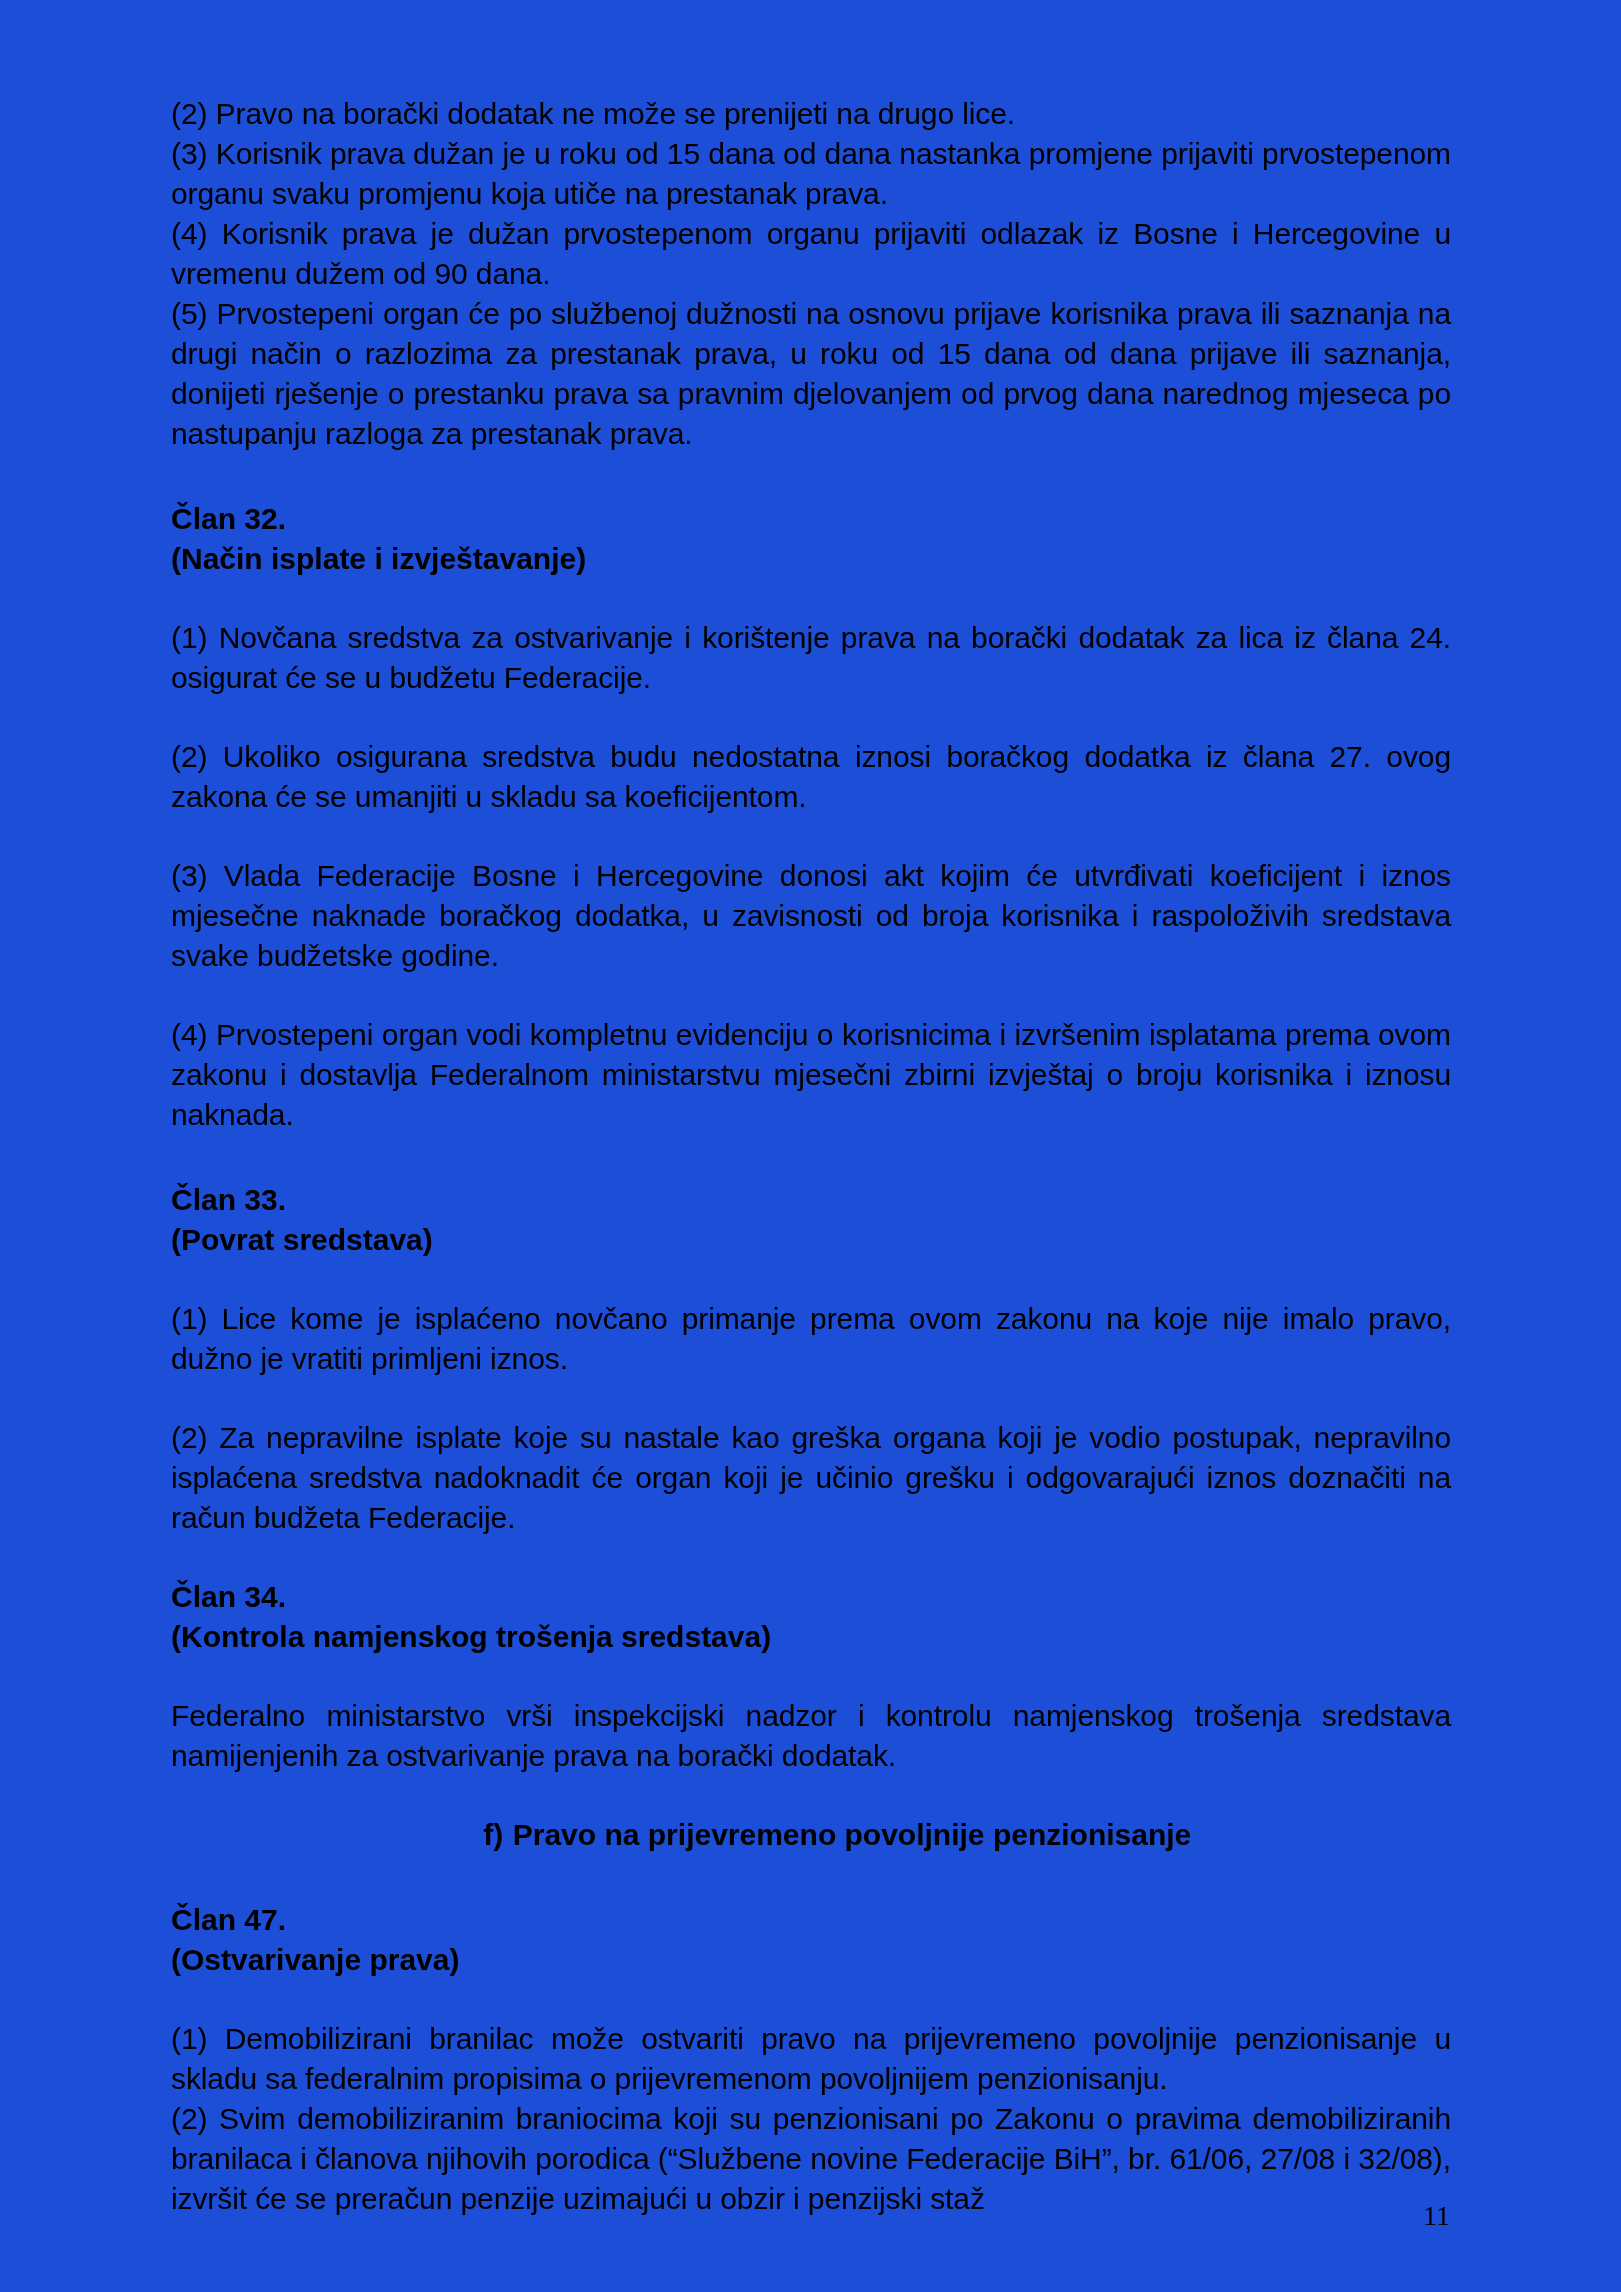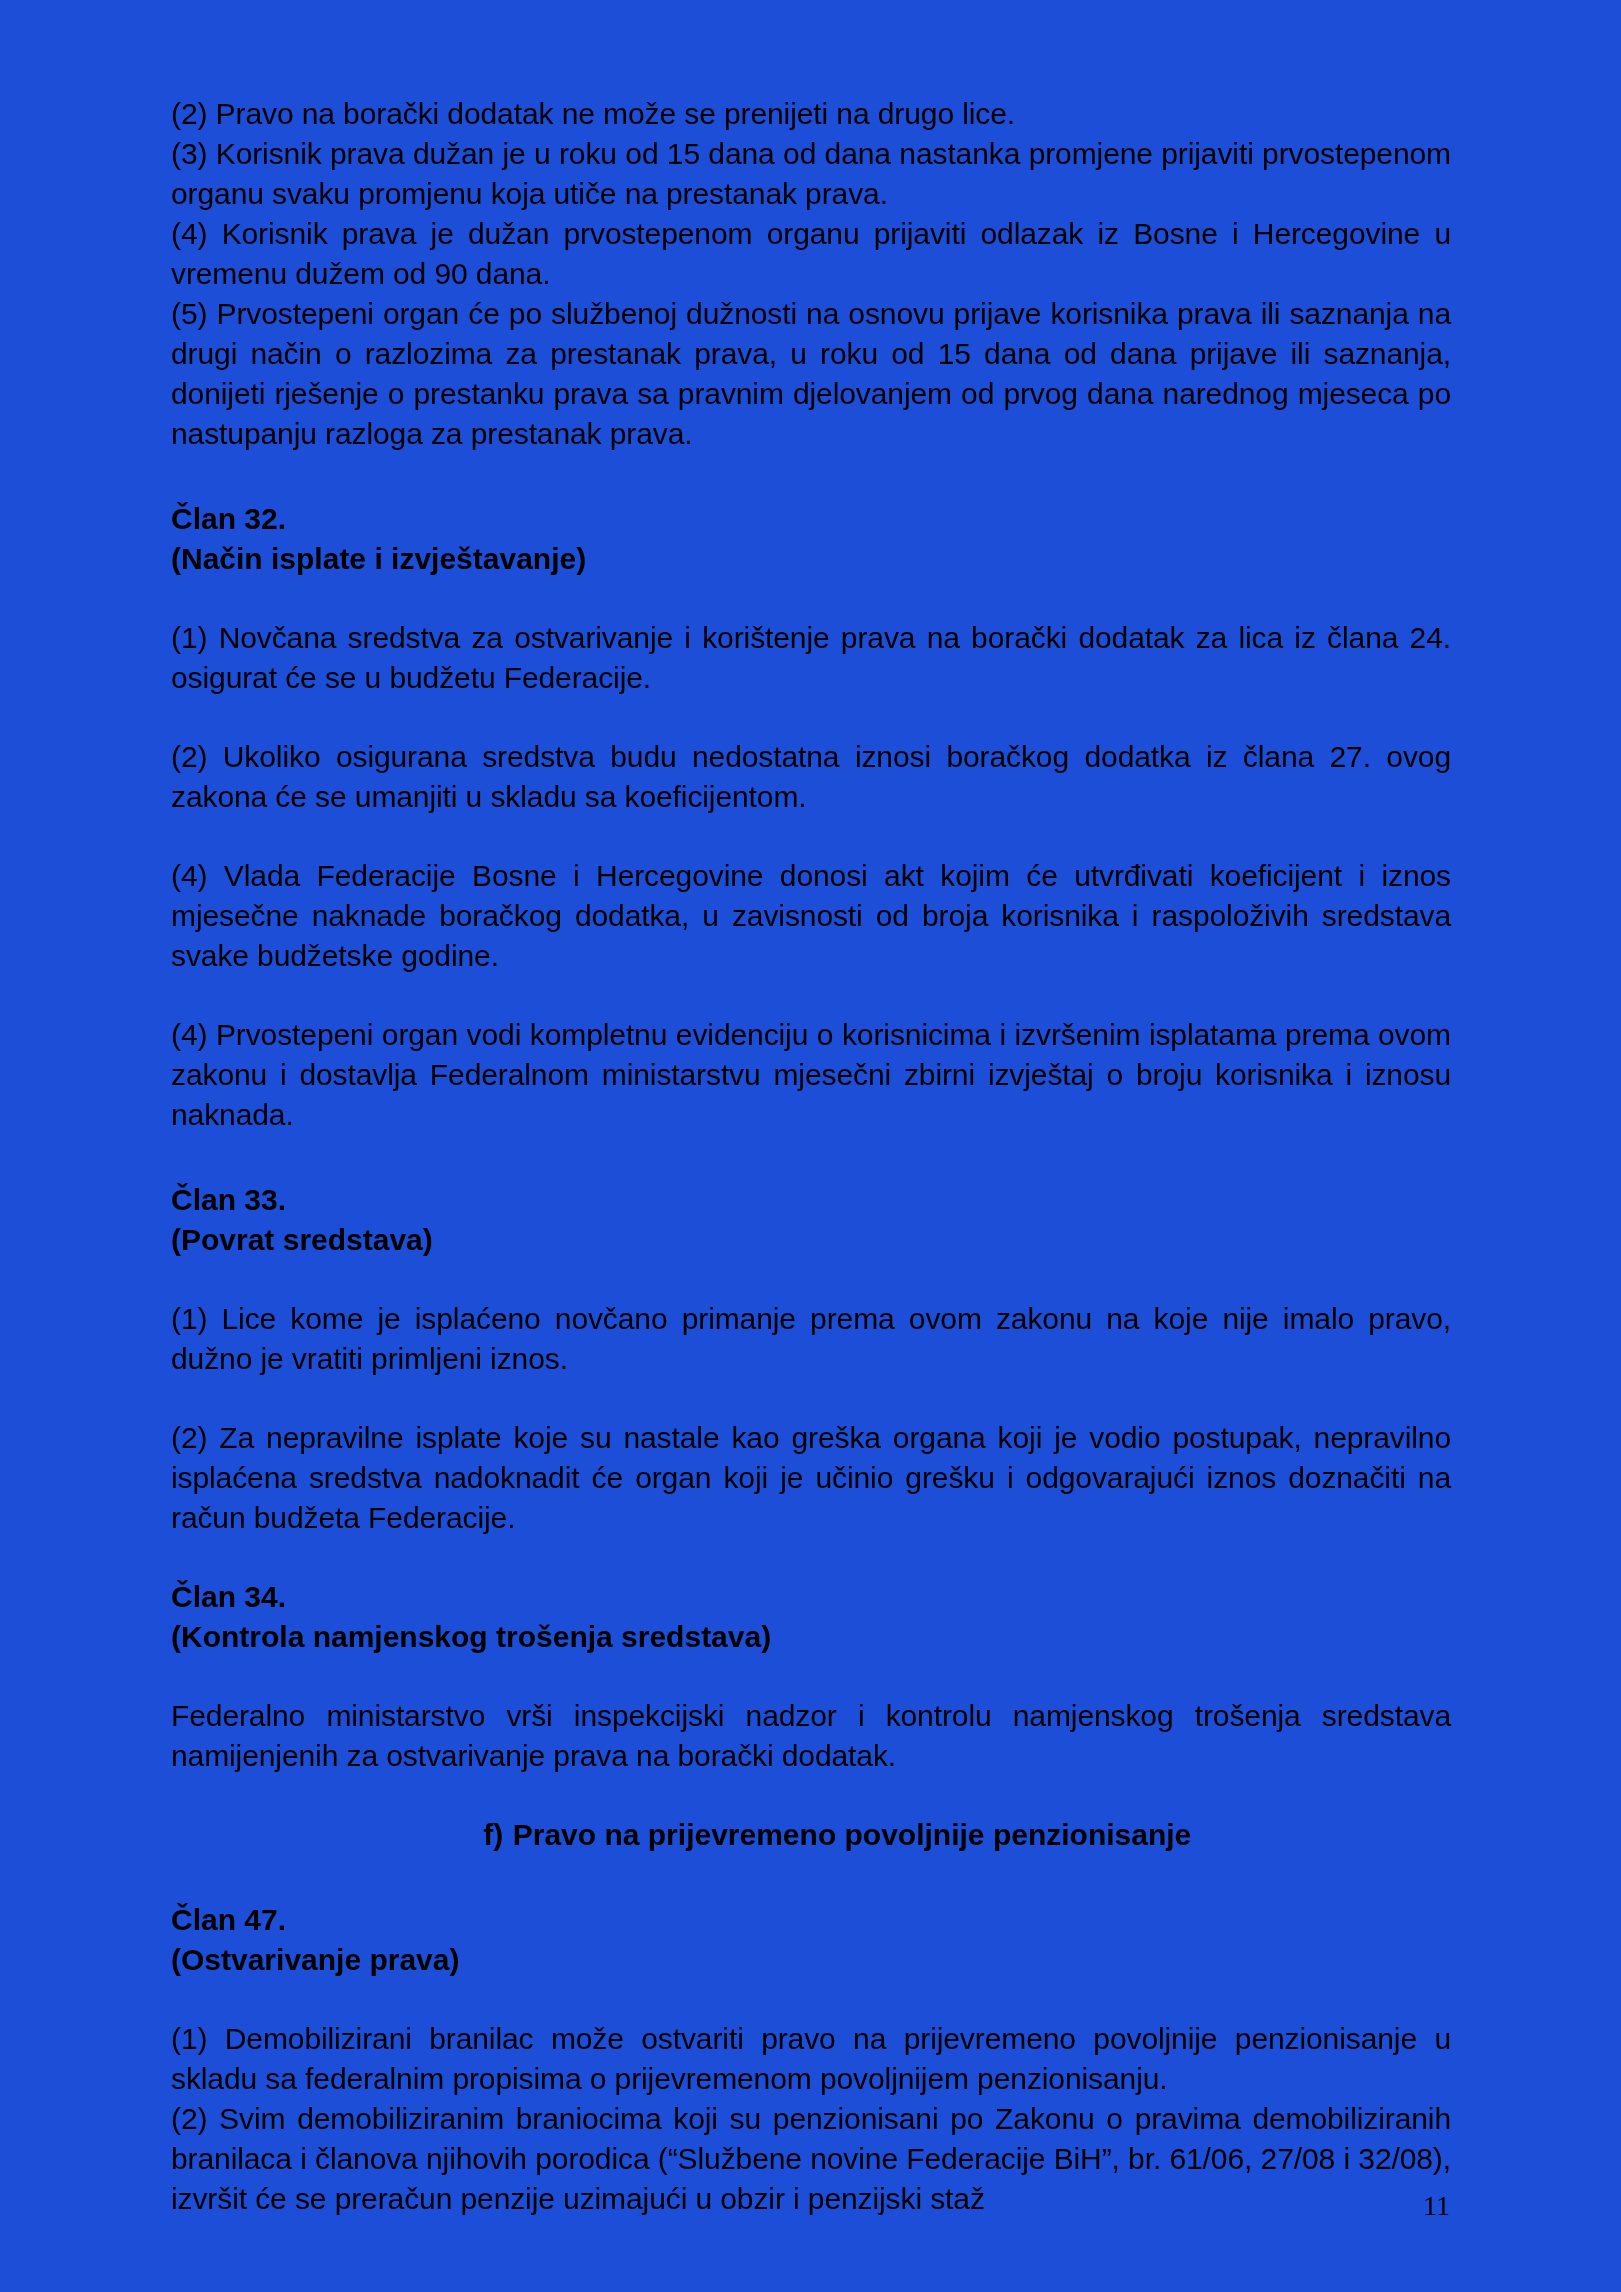--- a/index.html
+++ b/index.html
@@ -52,21 +52,21 @@
     padding-left: 43px;
     text-align: center;
   }
   .subsection-heading .marker {
     display: inline-block;
     width: 39px;
   }
   .page-number {
     position: absolute;
     right: 171px;
-    bottom: 71px;
+    bottom: 61px;
     font-family: "Liberation Serif", serif;
     font-size: 28px;
     line-height: 33px;
     color: #000000;
   }
 </style>
 </head>
 <body>
 
 <div class="page">
@@ -83,21 +83,21 @@
       <span class="line">Član 32.</span>
       <span class="line">(Način isplate i izvještavanje)</span>
     </div>
 
     <div class="gap-md"></div>
 
     <p class="para">(1) Novčana sredstva za ostvarivanje i korištenje prava na borački dodatak za lica iz člana 24. osigurat će se u budžetu Federacije.</p>
     <div class="gap-sm"></div>
     <p class="para">(2) Ukoliko osigurana sredstva budu nedostatna iznosi boračkog dodatka iz člana 27. ovog zakona će se umanjiti u skladu sa koeficijentom.</p>
     <div class="gap-sm"></div>
-    <p class="para">(4) Vlada Federacije Bosne i Hercegovine donosi akt kojim će utvrđivati koeficijent i iznos mjesečne naknade boračkog dodatka, u zavisnosti od broja korisnika i raspoloživih sredstava svake budžetske godine.</p>
+    <p class="para">(3) Vlada Federacije Bosne i Hercegovine donosi akt kojim će utvrđivati koeficijent i iznos mjesečne naknade boračkog dodatka, u zavisnosti od broja korisnika i raspoloživih sredstava svake budžetske godine.</p>
     <div class="gap-sm"></div>
     <p class="para">(4) Prvostepeni organ vodi kompletnu evidenciju o korisnicima i izvršenim isplatama prema ovom zakonu i dostavlja Federalnom ministarstvu mjesečni zbirni izvještaj o broju korisnika i iznosu naknada.</p>
 
     <div class="gap-lg"></div>
 
     <div class="heading-block">
       <span class="line">Član 33.</span>
       <span class="line">(Povrat sredstava)</span>
     </div>
 

